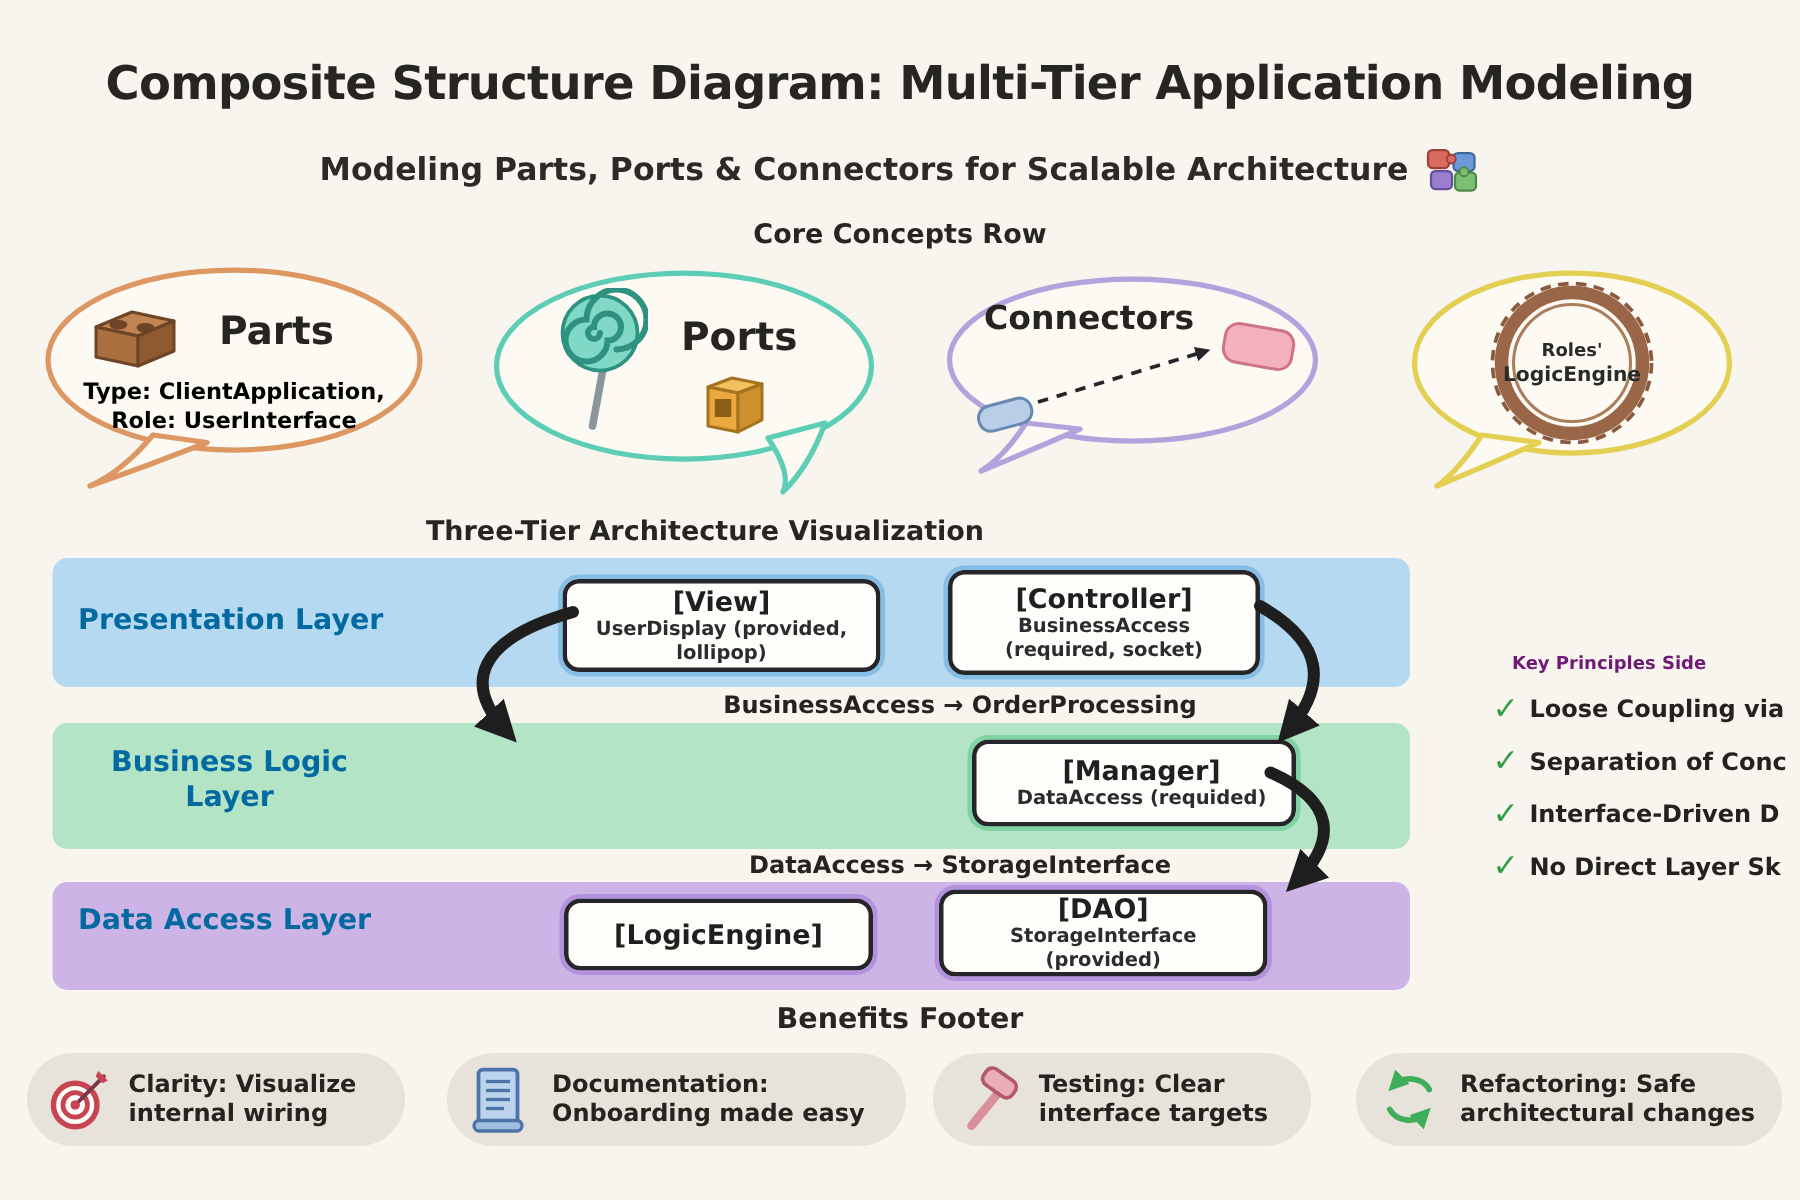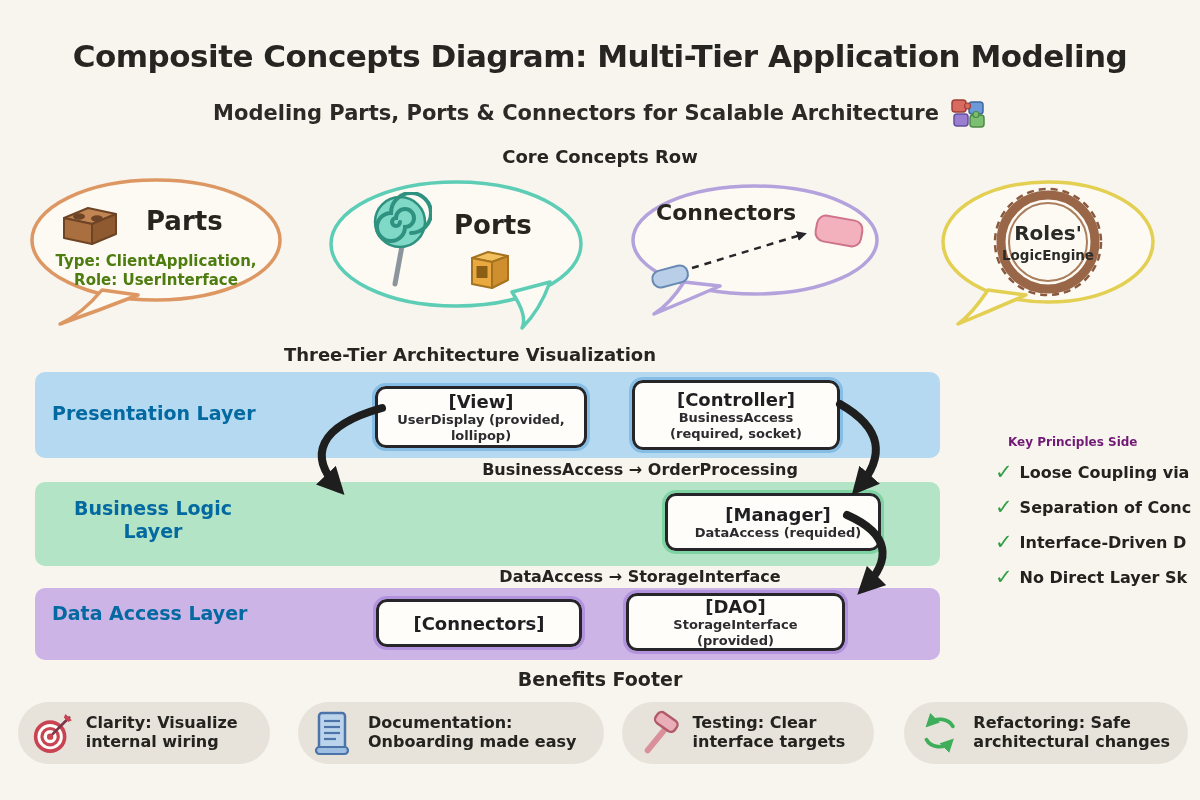--- a/index.html
+++ b/index.html
@@ -14,21 +14,21 @@
 
   .page-title{left:0;right:0;top:38px;text-align:center;font-size:31px;font-weight:700;letter-spacing:-0.5px;color:#262522;}
   .subtitle-row{left:0;right:0;top:97px;display:flex;justify-content:center;align-items:center;gap:10px;}
   .page-subtitle{font-size:21px;font-weight:700;color:#2b2a27;}
   .section-heading{font-weight:700;color:#262522;}
 
   
   .bubble{position:absolute;}
   .bubble .bg{position:absolute;left:0;top:0;pointer-events:none;}
   .bubble-title{position:absolute;font-weight:700;color:#25241f;}
-  .bubble-lines{position:absolute;left:0;right:0;text-align:center;font-size:15px;font-weight:700;line-height:1.25;color:#4d7c0f;}
+  .bubble-lines{position:absolute;left:0;right:0;text-align:center;font-size:15px;font-weight:700;line-height:1.25;color:#000000;}
 
   
   .band{position:absolute;left:35px;width:905px;border-radius:10px;z-index:1;}
   .layer-label{position:absolute;font-size:19px;font-weight:700;color:#0369a1;z-index:2;line-height:1.2;}
   .tier-box{
     position:absolute;z-index:3;background:#fefdf9;border:3px solid #26262a;border-radius:11px;
     outline:3px solid transparent;display:flex;flex-direction:column;align-items:center;justify-content:center;
     text-align:center;padding:2px 6px;box-sizing:border-box;
   }
   .box-title{font-size:18px;font-weight:700;color:#1f1f22;}
@@ -44,21 +44,21 @@
 
   
   .pill{position:absolute;top:702px;height:62px;background:#e7e3da;border-radius:32px;display:flex;align-items:center;gap:12px;padding:0 12px 0 14px;box-sizing:border-box;z-index:2;}
   .pill-text{font-size:16px;font-weight:700;line-height:1.18;color:#24231f;}
 </style>
 </head>
 <body>
 
 <div id="canvas">
 
-  <div class="abs page-title nowrap">Composite Concepts Diagram: Multi-Tier Application Modeling</div>
+  <div class="abs page-title nowrap">Composite Structure Diagram: Multi-Tier Application Modeling</div>
   <div class="abs subtitle-row">
     <span class="page-subtitle nowrap">Modeling Parts, Ports &amp; Connectors for Scalable Architecture</span>
     <svg width="38" height="32" viewBox="0 0 38 32">
       <rect x="3" y="3" width="14" height="12" rx="3" fill="#d96a5f" stroke="#9c4038" stroke-width="1.5"></rect>
       <rect x="20" y="5" width="14" height="12" rx="3" fill="#6a9bd8" stroke="#3f679c" stroke-width="1.5"></rect>
       <rect x="5" y="17" width="14" height="12" rx="3" fill="#9a7fd1" stroke="#64509c" stroke-width="1.5"></rect>
       <rect x="21" y="18" width="14" height="12" rx="3" fill="#7cbf72" stroke="#4d8a45" stroke-width="1.5"></rect>
       <circle cx="18.5" cy="9" r="3" fill="#d96a5f" stroke="#9c4038" stroke-width="1.2"></circle>
       <circle cx="27" cy="17.5" r="3" fill="#7cbf72" stroke="#4d8a45" stroke-width="1.2"></circle>
     </svg>
@@ -133,21 +133,21 @@
         <ellipse cx="112" cy="64" rx="105" ry="60"></ellipse>
         <path d="M 52,112 Q 36,136 22,146 Q 56,132 90,117 Z"></path>
       </g>
     </svg>
     <svg class="abs" style="left:54px;top:6px;" width="116" height="116" viewBox="0 0 116 116">
       <circle cx="58" cy="58" r="53" fill="none" stroke="#8a5a40" stroke-width="2.5" stroke-dasharray="7 5"></circle>
       <circle cx="58" cy="58" r="47" fill="#fcfaf3" stroke="#996648" stroke-width="9"></circle>
       <circle cx="58" cy="58" r="39" fill="#fcfaf3" stroke="#aa7d5c" stroke-width="2"></circle>
     </svg>
     <div class="abs" style="left:54px;top:6px;width:116px;height:116px;display:flex;flex-direction:column;align-items:center;justify-content:center;gap:2px;">
-      <div style="font-size:20px;font-weight:700;">Roles'</div>
+      <div style="font-size:12px;font-weight:700;">Roles'</div>
       <div style="font-size:13.5px;font-weight:700;">LogicEngine</div>
     </div>
   </div>
 
   <div class="abs section-heading ctr" style="left:0;right:260px;top:344px;font-size:18px;">Three-Tier Architecture Visualization</div>
 
   <div class="band" style="top: 372px; height: 86px; background-color: rgb(181, 217, 240);"></div>
   <div class="band" style="top: 482px; height: 84px; background-color: rgb(179, 228, 198);"></div>
   <div class="band" style="top: 588px; height: 72px; background-color: rgb(204, 180, 230);"></div>
 
@@ -156,26 +156,26 @@
   <div class="layer-label" style="left:52px;top:602px;width:220px;">Data Access Layer</div>
 
   <div class="tier-box" style="left: 375px; top: 386px; width: 212px; height: 62px; outline-color: rgb(134, 189, 228);">
     <div class="box-title">[View]</div>
     <div class="box-sub">UserDisplay (provided, lollipop)</div>
   </div>
   <div class="tier-box" style="left: 632px; top: 380px; width: 208px; height: 70px; outline-color: rgb(134, 189, 228);">
     <div class="box-title">[Controller]</div>
     <div class="box-sub" style="max-width:150px;">BusinessAccess (required, socket)</div>
   </div>
-  <div class="tier-box" style="left: 665px; top: 493px; width: 216px; height: 58px; outline-color: rgb(127, 211, 162); padding-left: 16px;">
+  <div class="tier-box" style="left: 648px; top: 493px; width: 216px; height: 58px; outline-color: rgb(127, 211, 162); padding-left: 16px;">
     <div class="box-title">[Manager]</div>
     <div class="box-sub">DataAccess (requided)</div>
   </div>
   <div class="tier-box" style="left: 376px; top: 599px; width: 206px; height: 48px; outline-color: rgb(179, 146, 221);">
-    <div class="box-title">[Connectors]</div>
+    <div class="box-title">[LogicEngine]</div>
   </div>
   <div class="tier-box" style="left: 626px; top: 593px; width: 219px; height: 58px; outline-color: rgb(179, 146, 221);">
     <div class="box-title">[DAO]</div>
     <div class="box-sub">StorageInterface (provided)</div>
   </div>
 
   <div class="flow-label" style="top:460px;">BusinessAccess → OrderProcessing</div>
   <div class="flow-label" style="top:567px;">DataAccess → StorageInterface</div>
 
   <svg class="overlay" width="1200" height="800" viewBox="0 0 1200 800">

